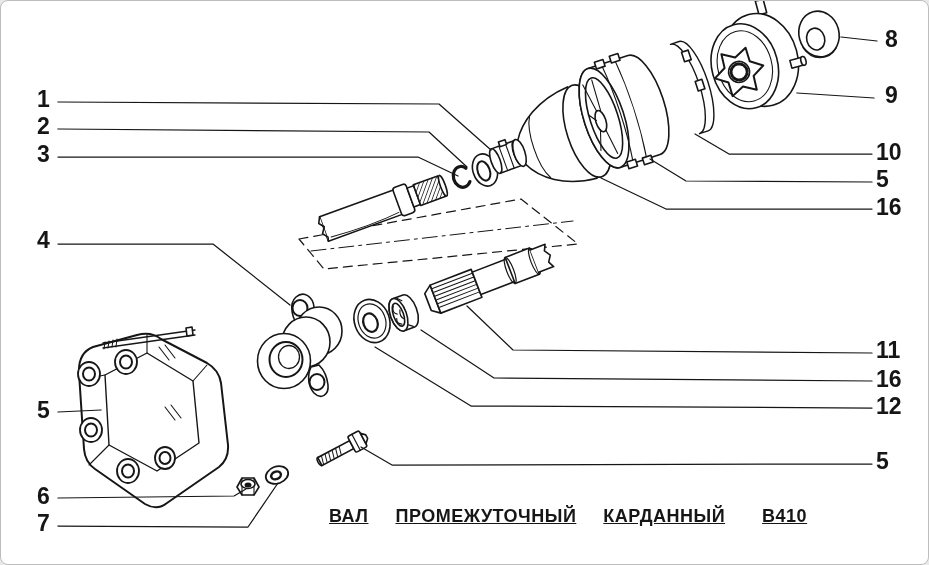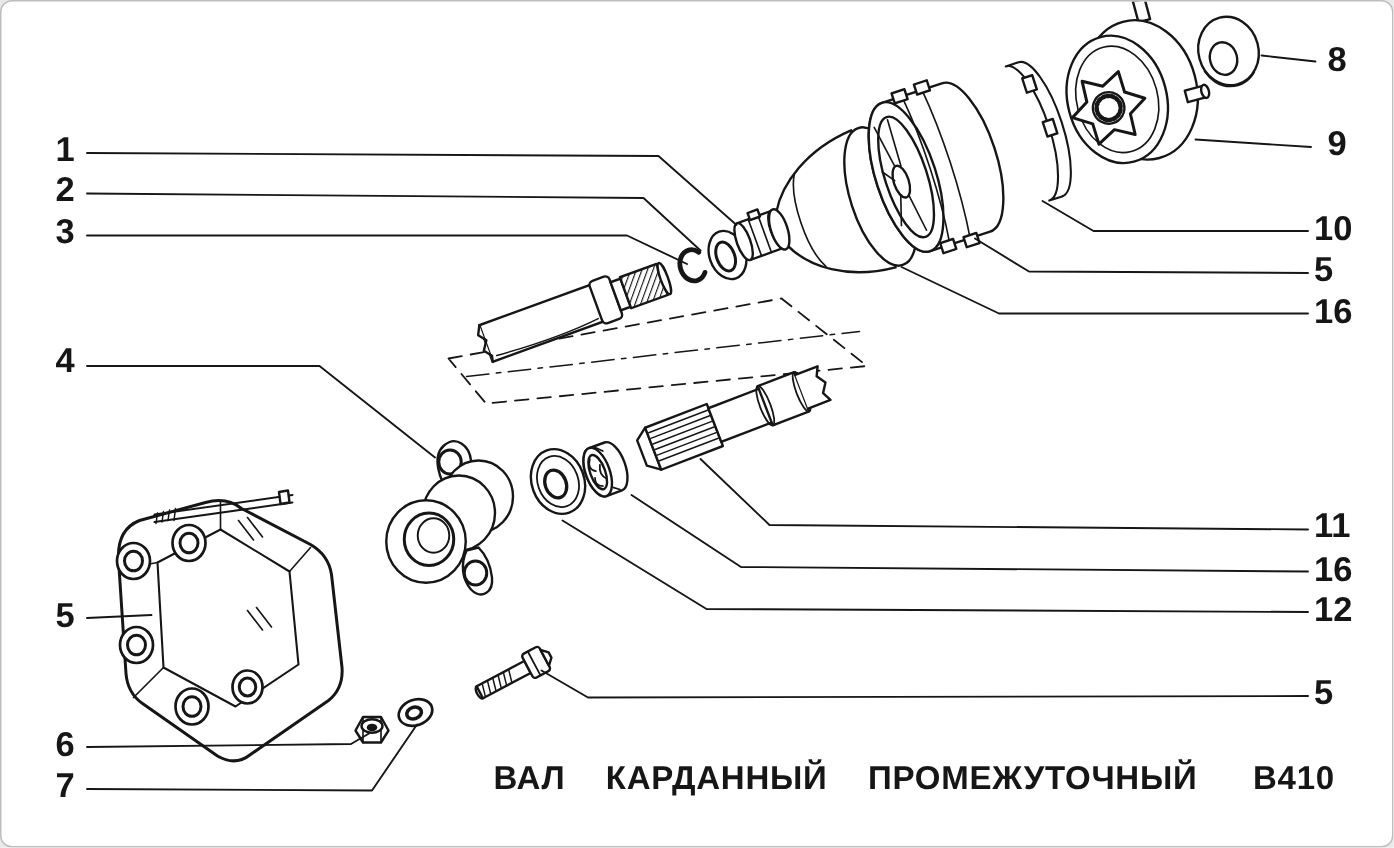--- a/index.html
+++ b/index.html
@@ -12,22 +12,22 @@
     font-family:"Liberation Sans", sans-serif;
   }
   svg.art { position:absolute; left:0; top:0; }
   .callout {
     position:absolute; color:var(--ink,#161616);
     font-size:23px; font-weight:700; line-height:1; letter-spacing:0;
     user-select:none;
   }
   .caption {
     position:absolute; left:328px; top:505px; display:flex; gap:27px;
-    color:var(--ink,#161616); font-size:22px; font-weight:700;
-    letter-spacing:0.5px; white-space:nowrap;
+    color:var(--ink,#161616); font-size:18px; font-weight:700;
+    letter-spacing:0.5px; white-space:nowrap;text-decoration:underline;
   }
   .caption .code { margin-left:10px;text-align:center; }
 </style>
 </head>
 <body>
 
 <div class="stage">
 
   <svg class="art" width="929" height="565" viewBox="0 0 929 565">
     <defs>
@@ -229,18 +229,18 @@
   <span class="callout" style="left:875px;top:140px">10</span>
   <span class="callout" style="left:875px;top:167px">5</span>
   <span class="callout" style="left:875px;top:195px">16</span>
   <span class="callout" style="left:875px;top:338px">11</span>
   <span class="callout" style="left:875px;top:367px">16</span>
   <span class="callout" style="left:875px;top:394px">12</span>
   <span class="callout" style="left:875px;top:449px">5</span>
 
   <div class="caption">
     <span>ВАЛ</span>
+    <span>ПРОМЕЖУТОЧНЫЙ</span>
     <span>КАРДАННЫЙ</span>
-    <span>ПРОМЕЖУТОЧНЫЙ</span>
     <span class="code">В410</span>
   </div>
 
 </div>
 
 </body></html>

